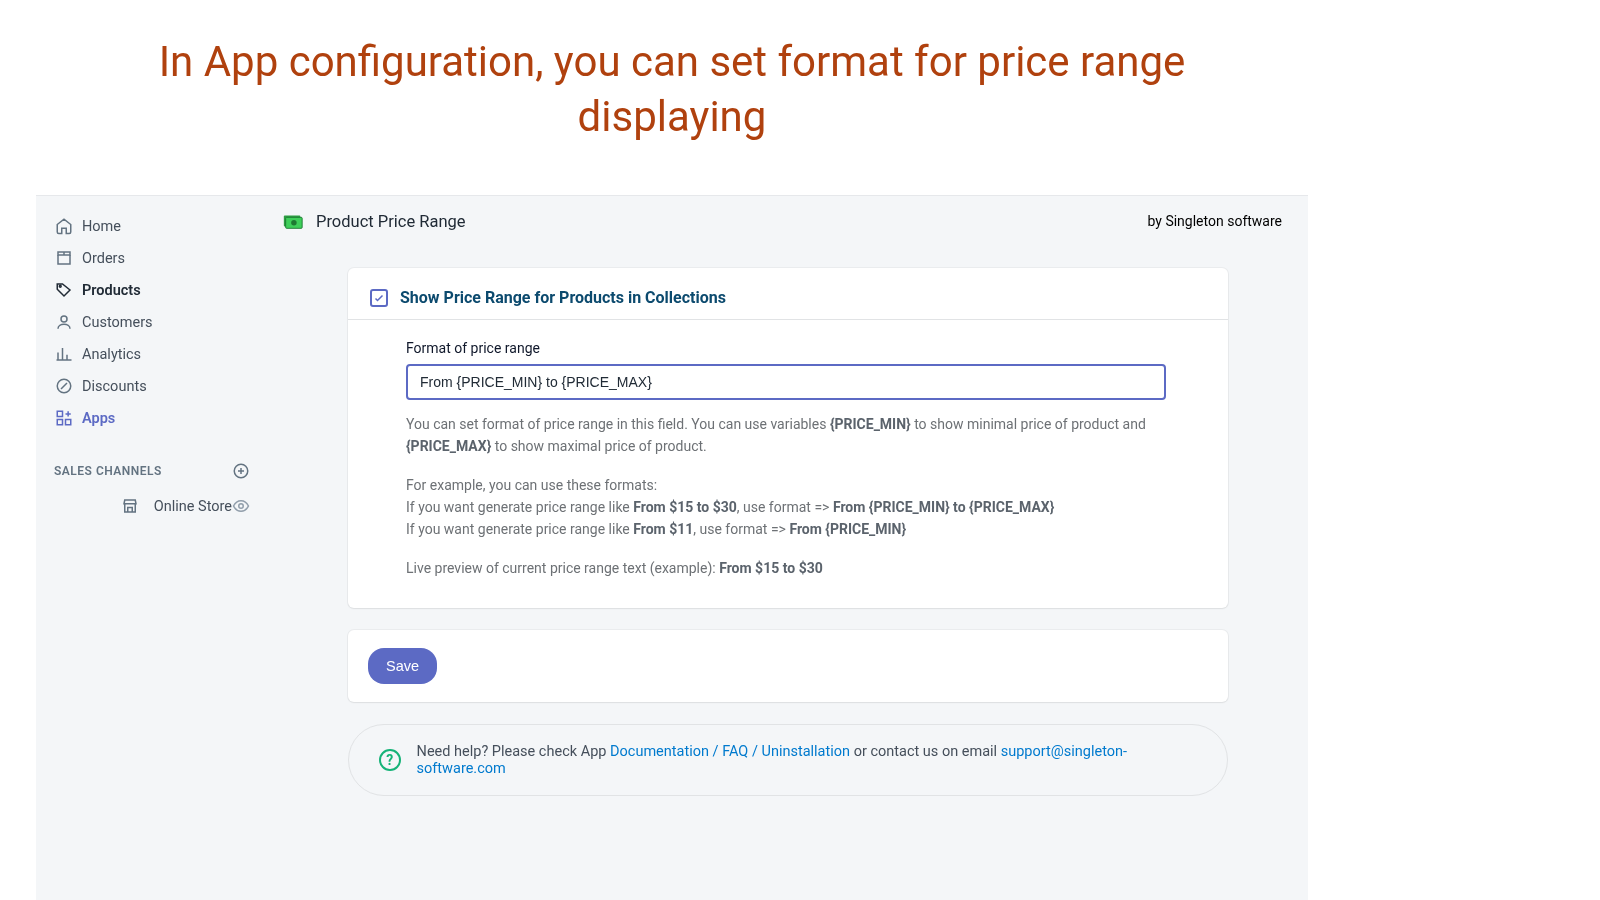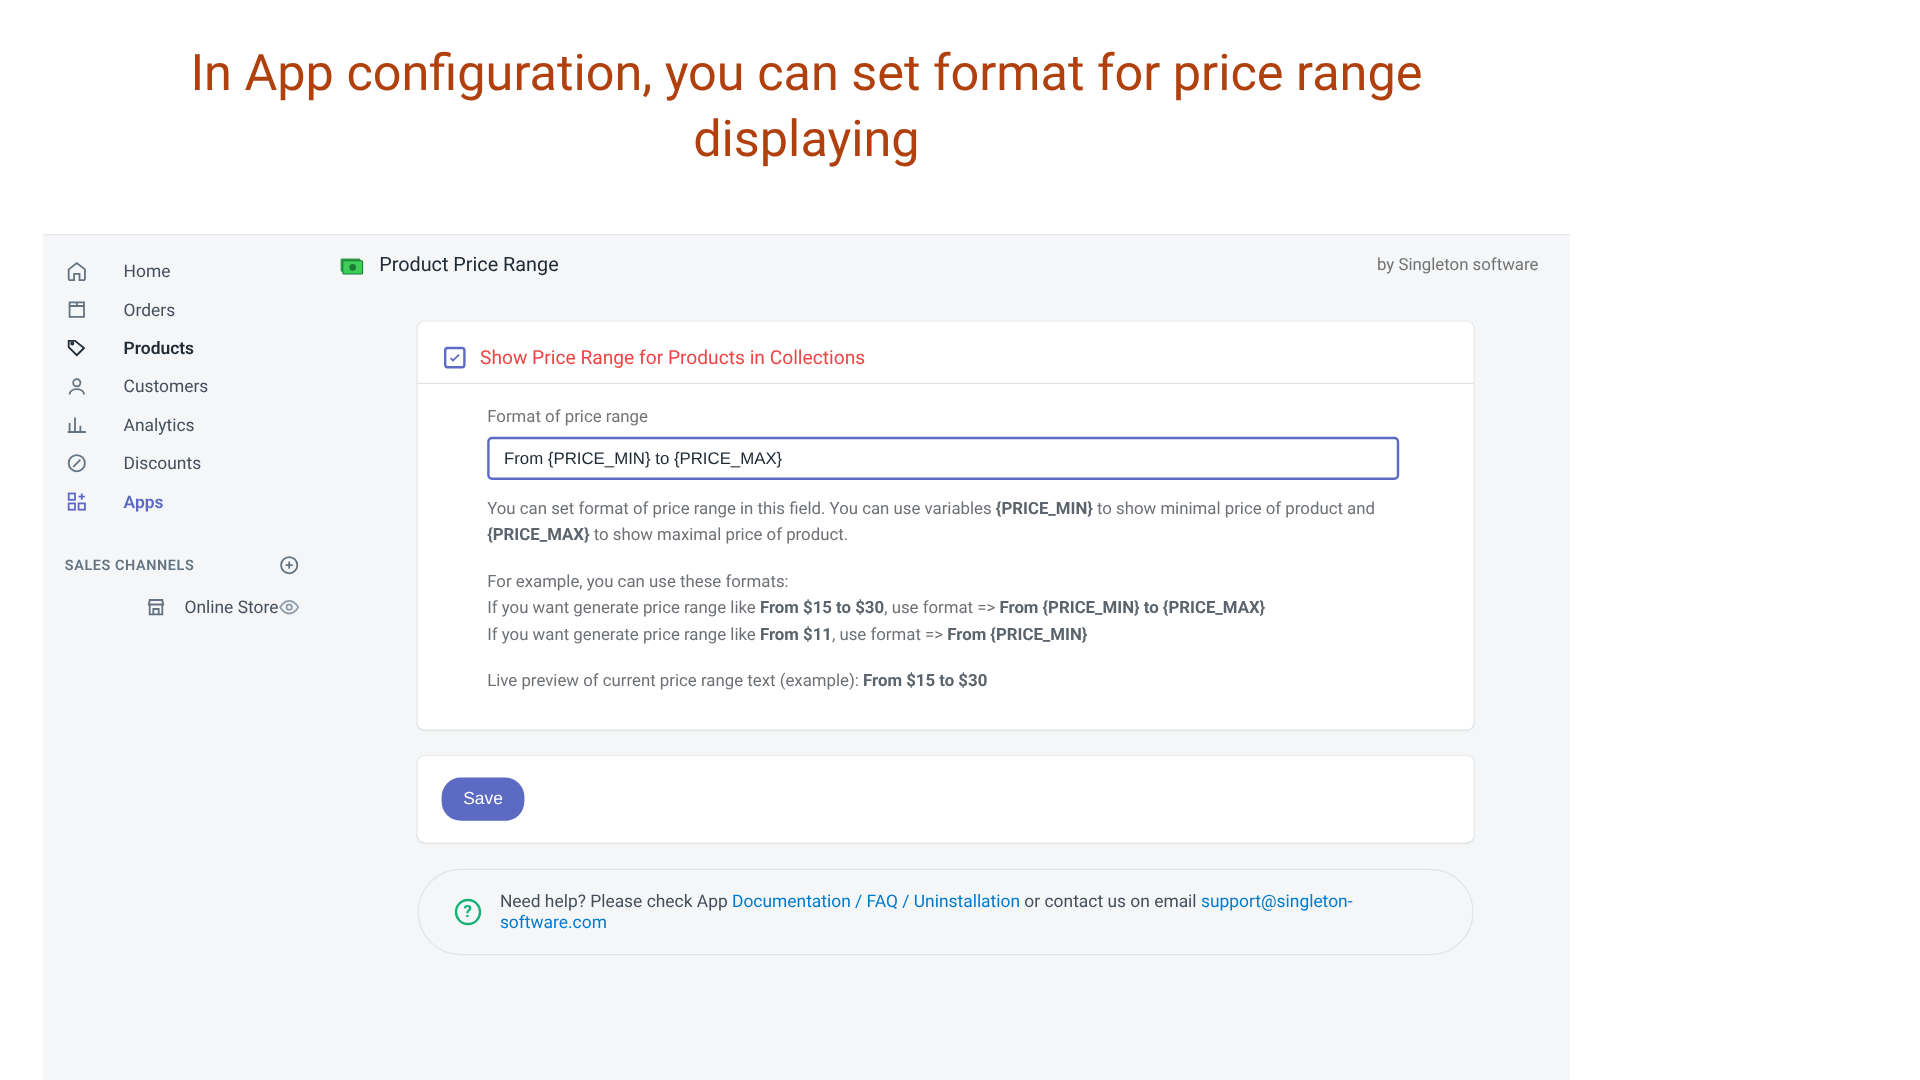--- a/index.html
+++ b/index.html
@@ -1,43 +1,43 @@
 <!DOCTYPE html>
 <html><head>
 <meta charset="utf-8">
 <style>
   * { box-sizing: border-box; margin: 0; padding: 0; }
   body { font-family: -apple-system, BlinkMacSystemFont, "Segoe UI", Roboto, Helvetica, Arial, sans-serif; background: #fff; color: #212b36; }
   .page { width: 1344px; height: 900px; position: relative; overflow: hidden; }
   .headline { text-align: center; padding: 34px 60px 20px 60px; color: #b0410e; font-size: 42px; font-weight: 400; line-height: 1.32; }
   .app-frame { position: absolute; left: 36px; right: 36px; top: 195px; bottom: 0; background: #f4f6f8; border-top: 1px solid #e6e8eb; display: flex; }
   .sidebar { width: 232px; padding: 14px 10px 0 10px; display: flex; flex-direction: column; }
-  .nav-item { display: flex; align-items: center; gap: 29px; padding: 6px 8px; border-radius: 4px; color: #454f5b; font-size: 14.5px; cursor: pointer; }
+  .nav-item { display: flex; align-items: center; gap: 8px; padding: 6px 8px; border-radius: 4px; color: #454f5b; font-size: 14.5px; cursor: pointer; }
   .nav-item.active { color: #212b36; font-weight: 600; }
   .nav-item.accent { color: #5c6ac4; font-weight: 600; }
   .nav-icon { width: 20px; height: 20px; display: flex; align-items: center; justify-content: center; color: #637381; flex-shrink: 0; }
   .nav-item.active .nav-icon { color: #212b36; }
   .nav-item.accent .nav-icon { color: #5c6ac4; }
   .section-header { display: flex; align-items: center; justify-content: space-between; margin-top: 28px; padding: 0 8px; color: #637381; font-size: 12px; font-weight: 600; letter-spacing: 0.5px; }
   .section-add { color: #637381; cursor: pointer; }
   .channel-row { display: flex; align-items: center; justify-content: flex-end; padding: 8px 8px; margin-top: 8px; }
   .channel-row .left { display: flex; align-items: center; gap: 14px; color: #454f5b; font-size: 14.5px; }
   .eye { color: #919eab; }
   .main { flex: 1; display: flex; flex-direction: column; }
   .app-bar { display: flex; align-items: center; justify-content: space-between; padding: 14px 26px 12px 14px; }
   .app-bar .left { display: flex; align-items: center; gap: 12px; text-align: center; }
   .app-bar .title { font-size: 16.5px; color: #212b36; }
-  .app-bar .by { font-size: 14px; color: #737373; }
+  .app-bar .by { font-size: 14px; color: #000000; }
   .content { width: 880px; margin: 24px auto 0 auto; display: flex; flex-direction: column; gap: 22px; }
   .card { background: #fff; border-radius: 6px; box-shadow: 0 1px 2px rgba(0,0,0,0.06), 0 0 0 1px rgba(63,63,68,0.05); }
   .card-header { display: flex; align-items: center; gap: 12px; padding: 20px 22px 12px 22px; border-bottom: 1px solid #e1e3e5; }
-  .card-title { font-size: 16px; font-weight: 400; color: #ef4444; }
+  .card-title { font-size: 16px; font-weight: 700; color: #0c4a6e; }
   .checkbox { width: 18px; height: 18px; border: 2px solid #5c6ac4; border-radius: 3px; display: flex; align-items: center; justify-content: center; color: #5c6ac4; cursor: pointer; }
   .card-body { padding: 20px 20px 28px 58px; }
-  .field-label { font-size: 14px; color: #737373; margin-bottom: 8px; }
+  .field-label { font-size: 14px; color: #0f172a; margin-bottom: 8px; }
   .text-input { width: 760px; padding: 8px 12px; font-size: 14px; border: 2px solid #5c6ac4; border-radius: 4px; outline: none; color: #212b36; }
   .helptext { margin-top: 14px; font-size: 14px; color: #6d7175; line-height: 1.55; width: 760px; }
   .helptext b { color: #5b636c; font-weight: 700; }
   .helptext .para { margin-bottom: 18px; }
   .save-card { padding: 18px 20px; }
   .save-btn { background: #5c6ac4; color: #fff; border: none; padding: 10px 18px; border-radius: 16px; font-size: 14.5px; cursor: pointer; }
   .help-bar { border: 1px solid #e1e3e5; border-radius: 120px; padding: 18px 30px; display: flex; align-items: center; gap: 16px; font-size: 14.5px; color: #454f5b; margin: 0 auto; width: 880px; }
   .help-bar .q { width: 22px; height: 22px; border: 2px solid #16b378; color: #16b378; border-radius: 50%; display: flex; align-items: center; justify-content: center; font-weight: 700; font-size: 14px; }
   .help-bar a { color: #007ace; text-decoration: none; }
   svg { display: block; }

